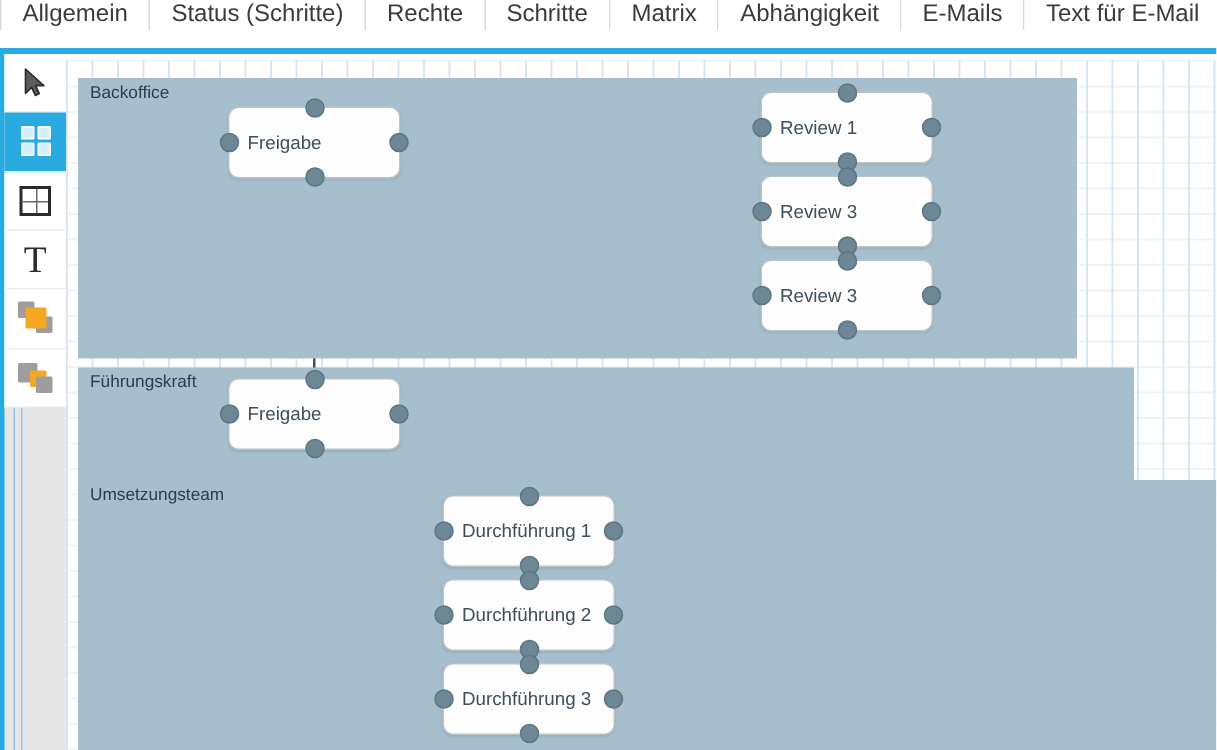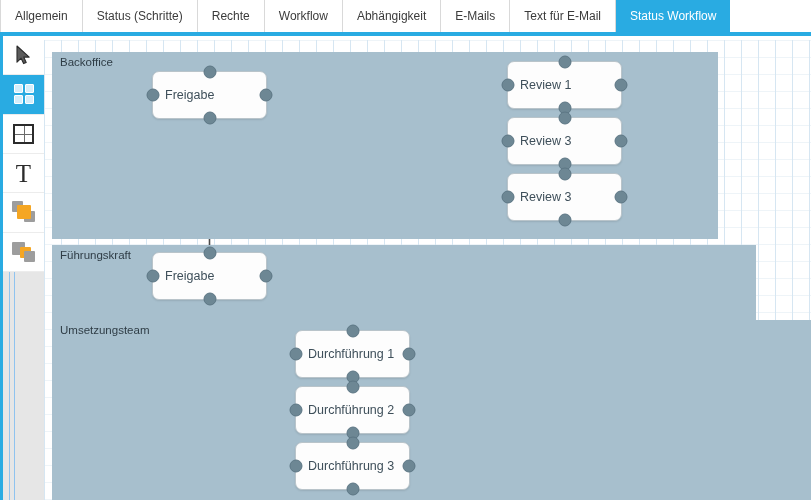--- a/index.html
+++ b/index.html
@@ -25,22 +25,22 @@
     width: 811px; height: 36px;
     background: #ffffff;
     display: flex;
     align-items: stretch;
     border-bottom: 4px solid #29abe2;
   }
   .tab {
     display: flex;
     align-items: center;
     justify-content: center;
-    padding: 16px 14px;
-    font-size: 12px;
+    padding: 4px 14px;
+    font-size: 16px;
     color: #3b3b3b;
     background: #ffffff;
     border-right: 1px solid #d9d9d9;
     white-space: nowrap;
     height: 20px;
     cursor: pointer;
     user-select: none;
   }
   .tab:first-child { border-left: 1px solid #d9d9d9; }
   .tab.active {
@@ -241,21 +241,24 @@
       <div class="tab">
         <span>Allgemein</span>
       </div>
       <div class="tab">
         <span>Status (Schritte)</span>
       </div>
       <div class="tab">
         <span>Rechte</span>
       </div>
       <div class="tab">
-        <span>Workflow</span>
+        <span>Schritte</span>
+      </div>
+      <div class="tab">
+        <span>Matrix</span>
       </div>
       <div class="tab">
         <span>Abhängigkeit</span>
       </div>
       <div class="tab">
         <span>E-Mails</span>
       </div>
       <div class="tab">
         <span>Text für E-Mail</span>
       </div>

